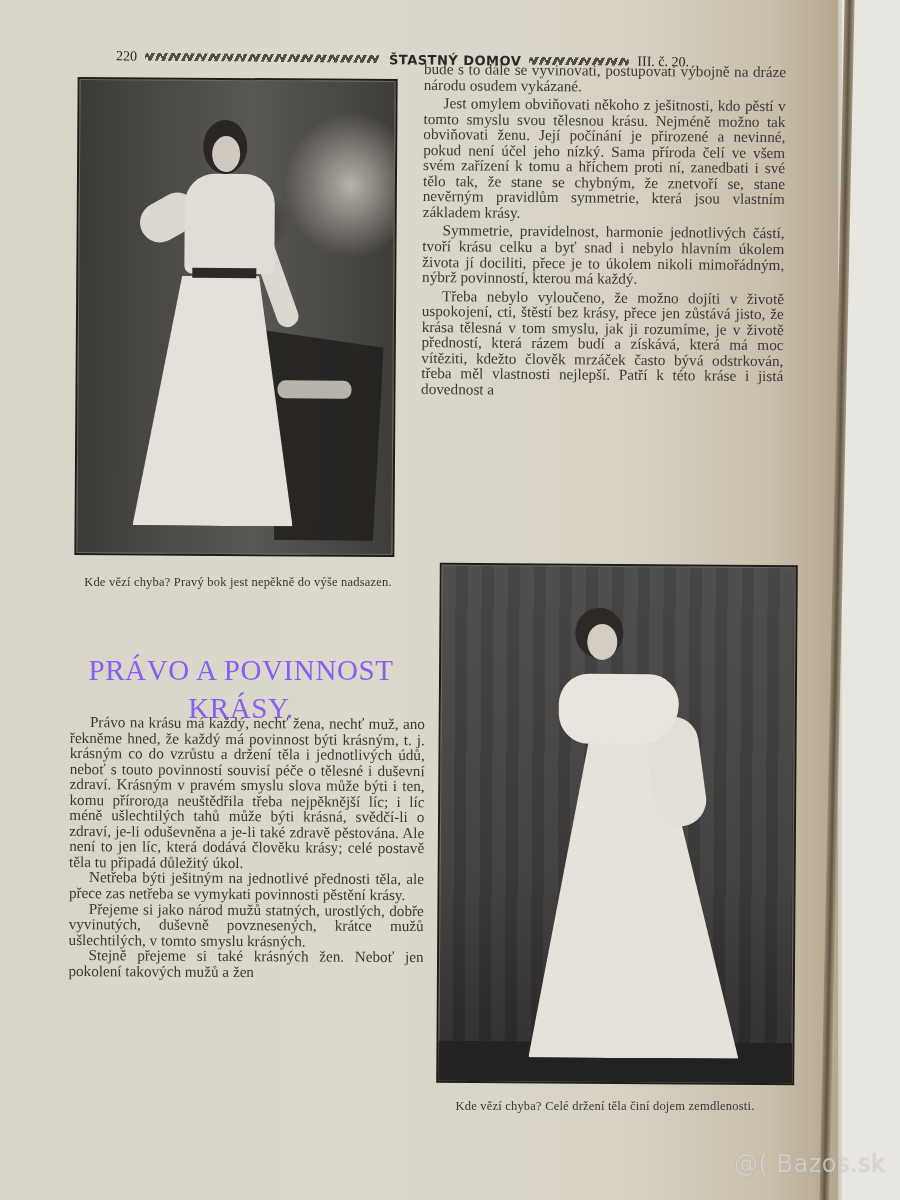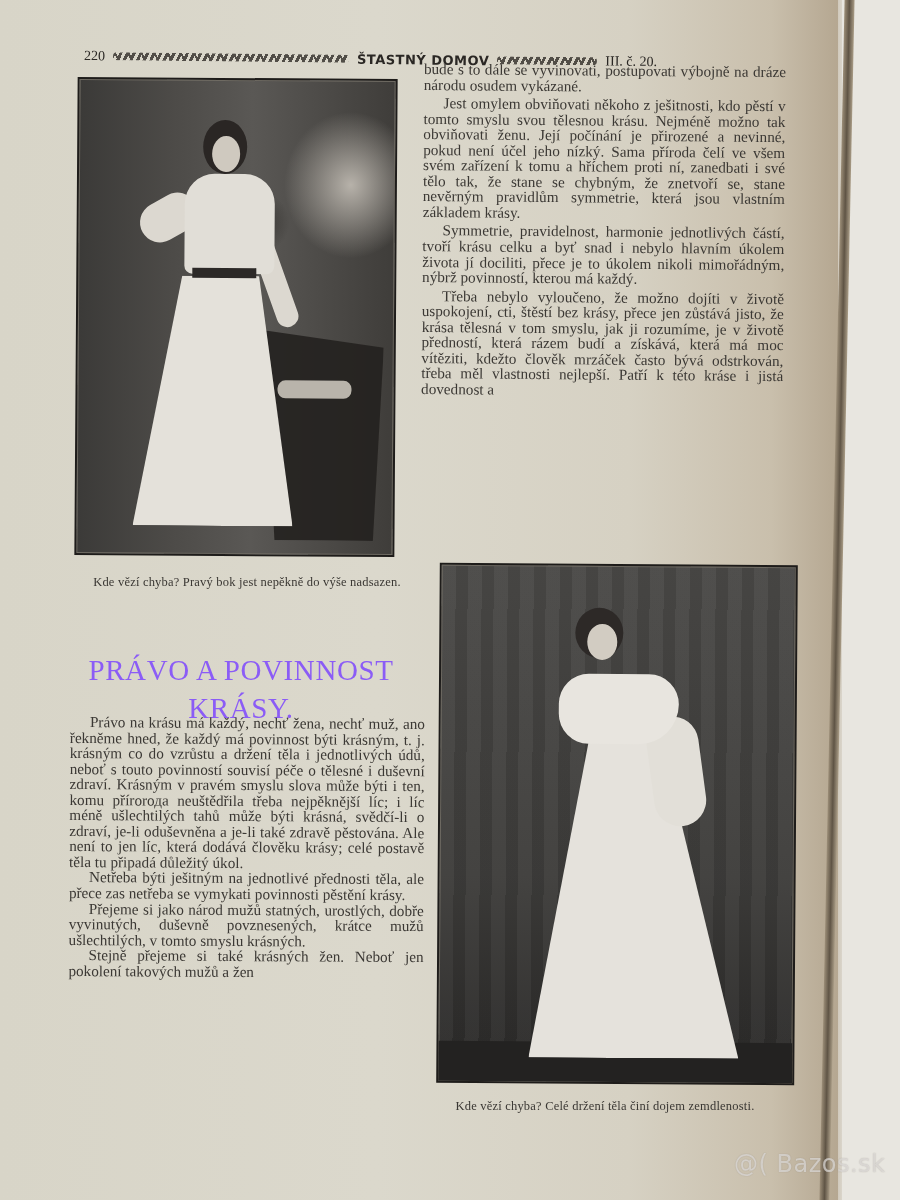--- a/index.html
+++ b/index.html
@@ -22,21 +22,21 @@
     position:absolute; left:842px; top:0; width:58px; height:1200px;
     background:#e8e6e0;
   }
   
   .running-header {
     position:absolute; left:84px; top:46px; width:710px; height:20px;
     display:flex; align-items:center; gap:8px;
     font-size:13px; color:#2a2724;
     transform: rotate(0.6deg); transform-origin:left center;
   }
-  .page-number { font-family:"Liberation Serif", serif; font-size:14px; }
+  .page-number { font-family:"Liberation Serif", serif; font-size:14px;margin-left:32px; }
   .ornament {
     flex:1; height:8px;
     background:
       repeating-linear-gradient(115deg, #3a3631 0 3px, transparent 3px 6px),
       repeating-linear-gradient(65deg, transparent 0 4px, #3a3631 4px 6px, transparent 6px 12px);
     border-radius:4px; opacity:.85;
   }
   .ornament.left { max-width:236px; }
   .ornament.right { max-width:100px; }
   .magazine-title { font-family:"DejaVu Sans", sans-serif; font-weight:bold; letter-spacing:.5px; font-size:13px; }
@@ -78,21 +78,21 @@
   .p2-ruffle { left:118px; top:108px; width:120px; height:70px; border-radius:30px 30px 40px 30px; background:#e8e5df; }
   .p2-sleeve { left:210px; top:150px; width:52px; height:110px; border-radius:26px; background:#e2dfd8; transform:rotate(-8deg); }
   .p2-skirt { left:90px; top:172px; width:210px; height:320px; clip-path: polygon(28% 0,62% 0,100% 100%,0 100%); background:#e5e2dc; }
   .p2-floor { left:0; bottom:0; width:100%; height:40px; background:#232221; }
 
   
   .caption {
     position:absolute; font-family:"Liberation Serif", serif; font-size:12.5px; line-height:16px;
     text-align:center; color:#3a3733; letter-spacing:.2px;
   }
-  .caption-1 { left:80px; top:574px; width:316px;margin-left:9px; }
+  .caption-1 { left:80px; top:574px; width:316px; }
   .caption-2 { left:430px; top:1098px; width:350px; }
 
   
   .headline {
     position:absolute; left:66px; top:632px; width:350px; text-align:center;
     font-family:"Liberation Serif", serif; font-size:29px; line-height:38px;
     letter-spacing:.6px; color:#8b5cf6; font-weight:normal;
   }
 
   

